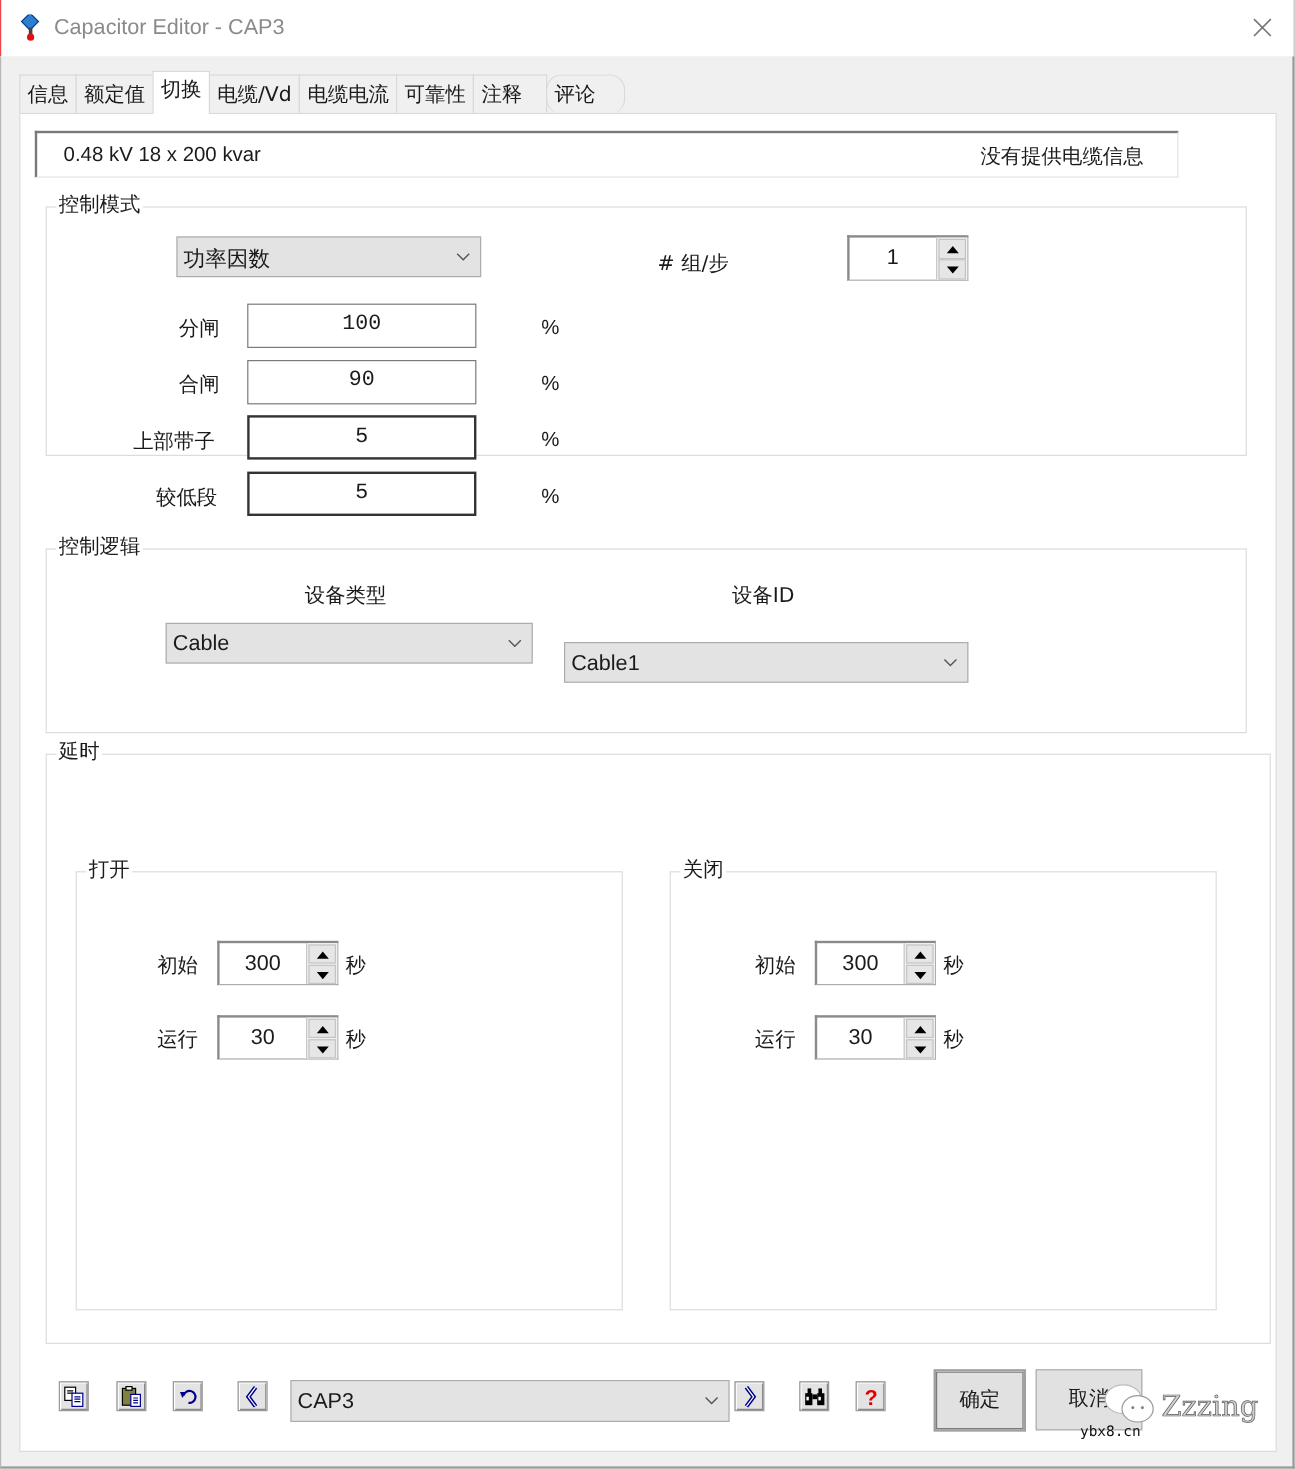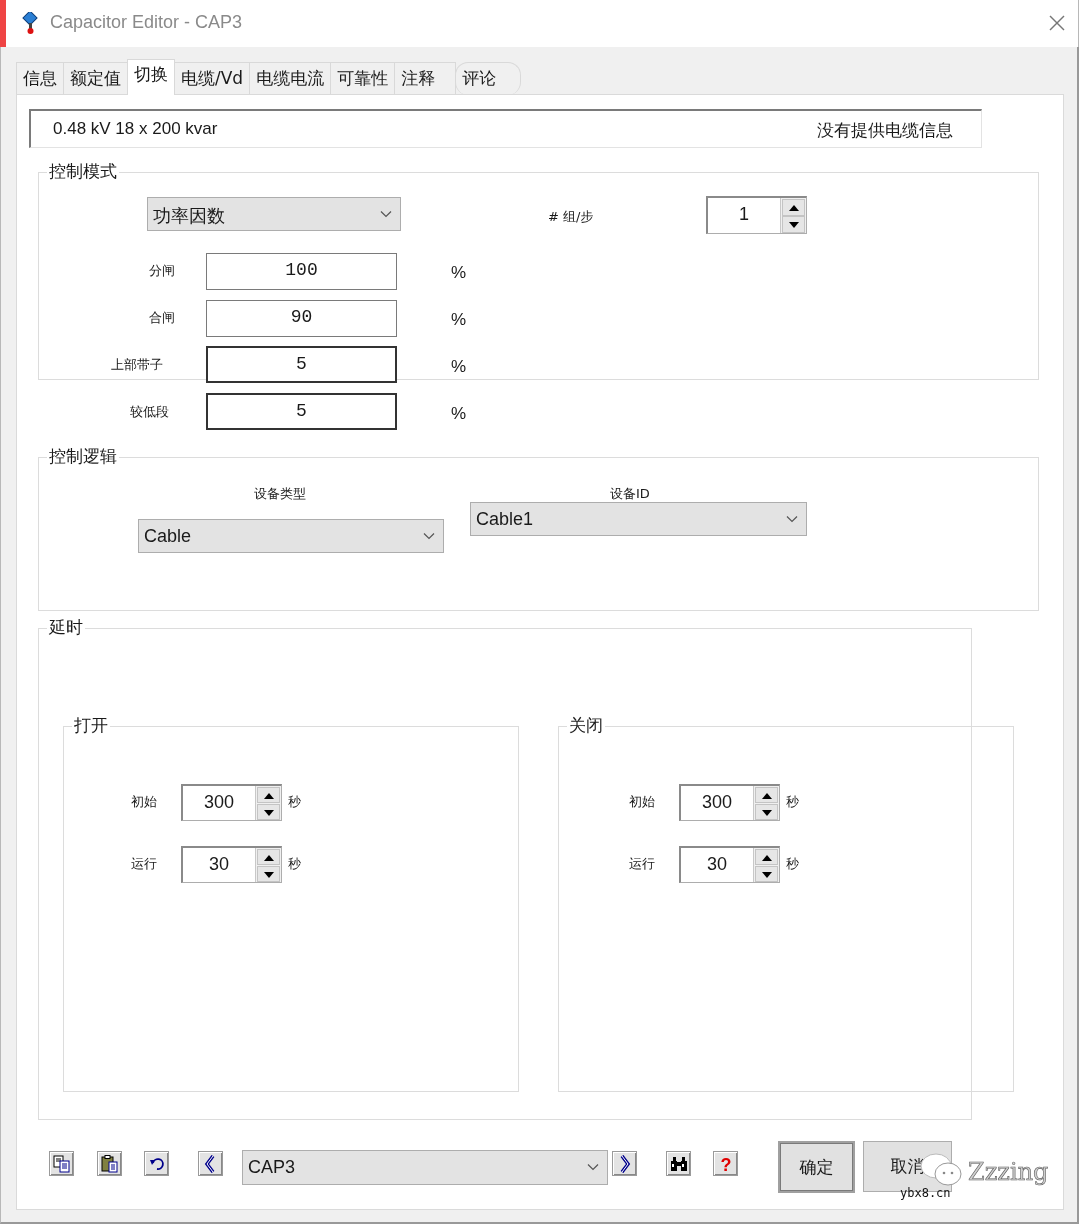--- a/index.html
+++ b/index.html
@@ -1,20 +1,20 @@
 <!DOCTYPE html>
 <html><head>
 <meta charset="utf-8">
 <style>
   * { box-sizing: border-box; margin: 0; padding: 0; }
   html, body { width: 1079px; height: 1224px; overflow: hidden; }
   body { background: #f0f0f0; font-family: "DejaVu Sans", "Liberation Sans", sans-serif; font-size: 17px; color: #1a1a1a; position: relative; }
   .abs { position: absolute; }
 
-  .titlebar { left: 0; top: 0; width: 1079px; height: 47px; background: #ffffff; border-left: 6px solid #ef4444; border-right: 1px solid #b8b8b8; }
+  .titlebar { left: 0; top: 0; width: 1079px; height: 47px; background: #ffffff; border-left: 1px solid #ef4444; border-right: 1px solid #b8b8b8; }
   .app-icon { left: 16px; top: 12px; width: 18px; height: 24px; }
   .title-text { left: 44px; top: 12px; font-size: 18px; color: #8a8a8a; font-family: "Liberation Sans", sans-serif; }
   .close-x { left: 1040px; top: 12px; width: 22px; height: 22px; cursor: pointer; }
 
   .frame { left: 0; top: 47px; width: 1079px; height: 1177px; background: #f0f0f0; border-left: 1px solid #b8b8b8; border-right: 2px solid #999; border-bottom: 2px solid #999; }
 
   .tabs { left: 16px; top: 62px; height: 33px; display: flex; align-items: flex-end; }
   .tab { height: 33px; background: #f0f0f0; border: 1px solid #d9d9d9; border-bottom: none; padding: 4px 6px 0 6px; font-size: 17px; color: #1a1a1a; cursor: pointer; white-space: nowrap; margin-right: -1px; }
   .tab.active { background: #ffffff; height: 36px; margin-top: -3px; padding-top: 3px; border-color: #d9d9d9; position: relative; z-index: 2; }
 
@@ -26,21 +26,21 @@
 
   .group { border: 1px solid #dcdcdc; }
   .group-title { background: #fff; padding: 0 2px; font-size: 17px; color: #1a1a1a; top: -12px; left: 8px; line-height: 20px; }
 
   .combo { background: #e3e3e3; border: 1px solid #adadad; height: 34px; cursor: pointer; }
   .combo .val { left: 5px; top: 6px; font-size: 18px; font-family: "Liberation Sans", sans-serif; }
   .combo .chev { right: 8px; top: 10px; width: 12px; height: 12px; }
 
   .field { background: #fff; border: 1px solid #7a7a7a; height: 37px; text-align: center; font-size: 18px; line-height: 33px; font-family: Liberation Mono, monospace; cursor: text; }
   .field.dark { border: 2px solid #333; line-height: 32px; }
-  .lbl { font-size: 13px; }
+  .lbl { font-size: 17px; }
   .pct { font-size: 17px; font-family: "Liberation Sans", sans-serif; }
 
   .spin { background: #fff; border: 1px solid #adadad; border-top: 2px solid #8a8a8a; border-left: 2px solid #8a8a8a; }
   .spin .sval { font-size: 18px; font-family: "Liberation Sans", sans-serif; text-align: center; cursor: text; }
   .spinbtns { right: 0; top: 0; width: 26px; height: 100%; background: #f0f0f0; border-left: 1px solid #c8c8c8; }
   .spinbtn { left: 1px; width: 23px; height: 48%; background: #e6e6e6; border: 1px solid #c4c4c4; cursor: pointer; }
   .tri-up { left: 6px; top: 5px; width: 0; height: 0; border-left: 5px solid transparent; border-right: 5px solid transparent; border-bottom: 6px solid #000; }
   .tri-dn { left: 6px; top: 5px; width: 0; height: 0; border-left: 5px solid transparent; border-right: 5px solid transparent; border-top: 6px solid #000; }
 
   .iconbtn { width: 25px; height: 25px; background: #e3e3e3; border: 1px solid #9a9a9a; box-shadow: inset 1px 1px 0 #fff, inset -1px -1px 0 #888; cursor: pointer; }
@@ -130,28 +130,28 @@
   <div class="abs group-title">控制逻辑</div>
 </div>
 <div class="abs lbl" style="left:254px; top:485px;">设备类型</div>
 <div class="abs lbl" style="left:610px; top:485px;">设备ID</div>
 <div class="abs combo" style="left:138px; top:519px; width:306px;">
   <div class="abs val">Cable</div>
   <svg class="abs chev" viewBox="0 0 12 12">
       <polyline points="1,3.5 6,8.5 11,3.5" fill="none" stroke="#555" stroke-width="1.2"></polyline>
     </svg>
 </div>
-<div class="abs combo" style="left:470px; top:502px; width:337px;">
+<div class="abs combo" style="left:470px; top:535px; width:337px;">
   <div class="abs val">Cable1</div>
   <svg class="abs chev" viewBox="0 0 12 12">
       <polyline points="1,3.5 6,8.5 11,3.5" fill="none" stroke="#555" stroke-width="1.2"></polyline>
     </svg>
 </div>
 
-<div class="abs group" style="left:38px; top:628px; width:934px; height:492px;text-align:center;">
+<div class="abs group" style="left:38px; top:628px; width:1021px; height:492px;text-align:center;">
   <div class="abs group-title">延时</div>
 </div>
 
 <div class="abs group" style="left:63px; top:726px; width:456px; height:366px;">
   <div class="abs group-title">打开</div>
 </div>
 <div class="abs lbl" style="left:131px; top:793px;">初始</div>
 <div class="abs spin" style="left:181px; top:784px; width:101px; height:37px;">
   <div class="abs sval" style="left:0; top:6px; width:72px;">300</div>
   <div class="abs spinbtns">

